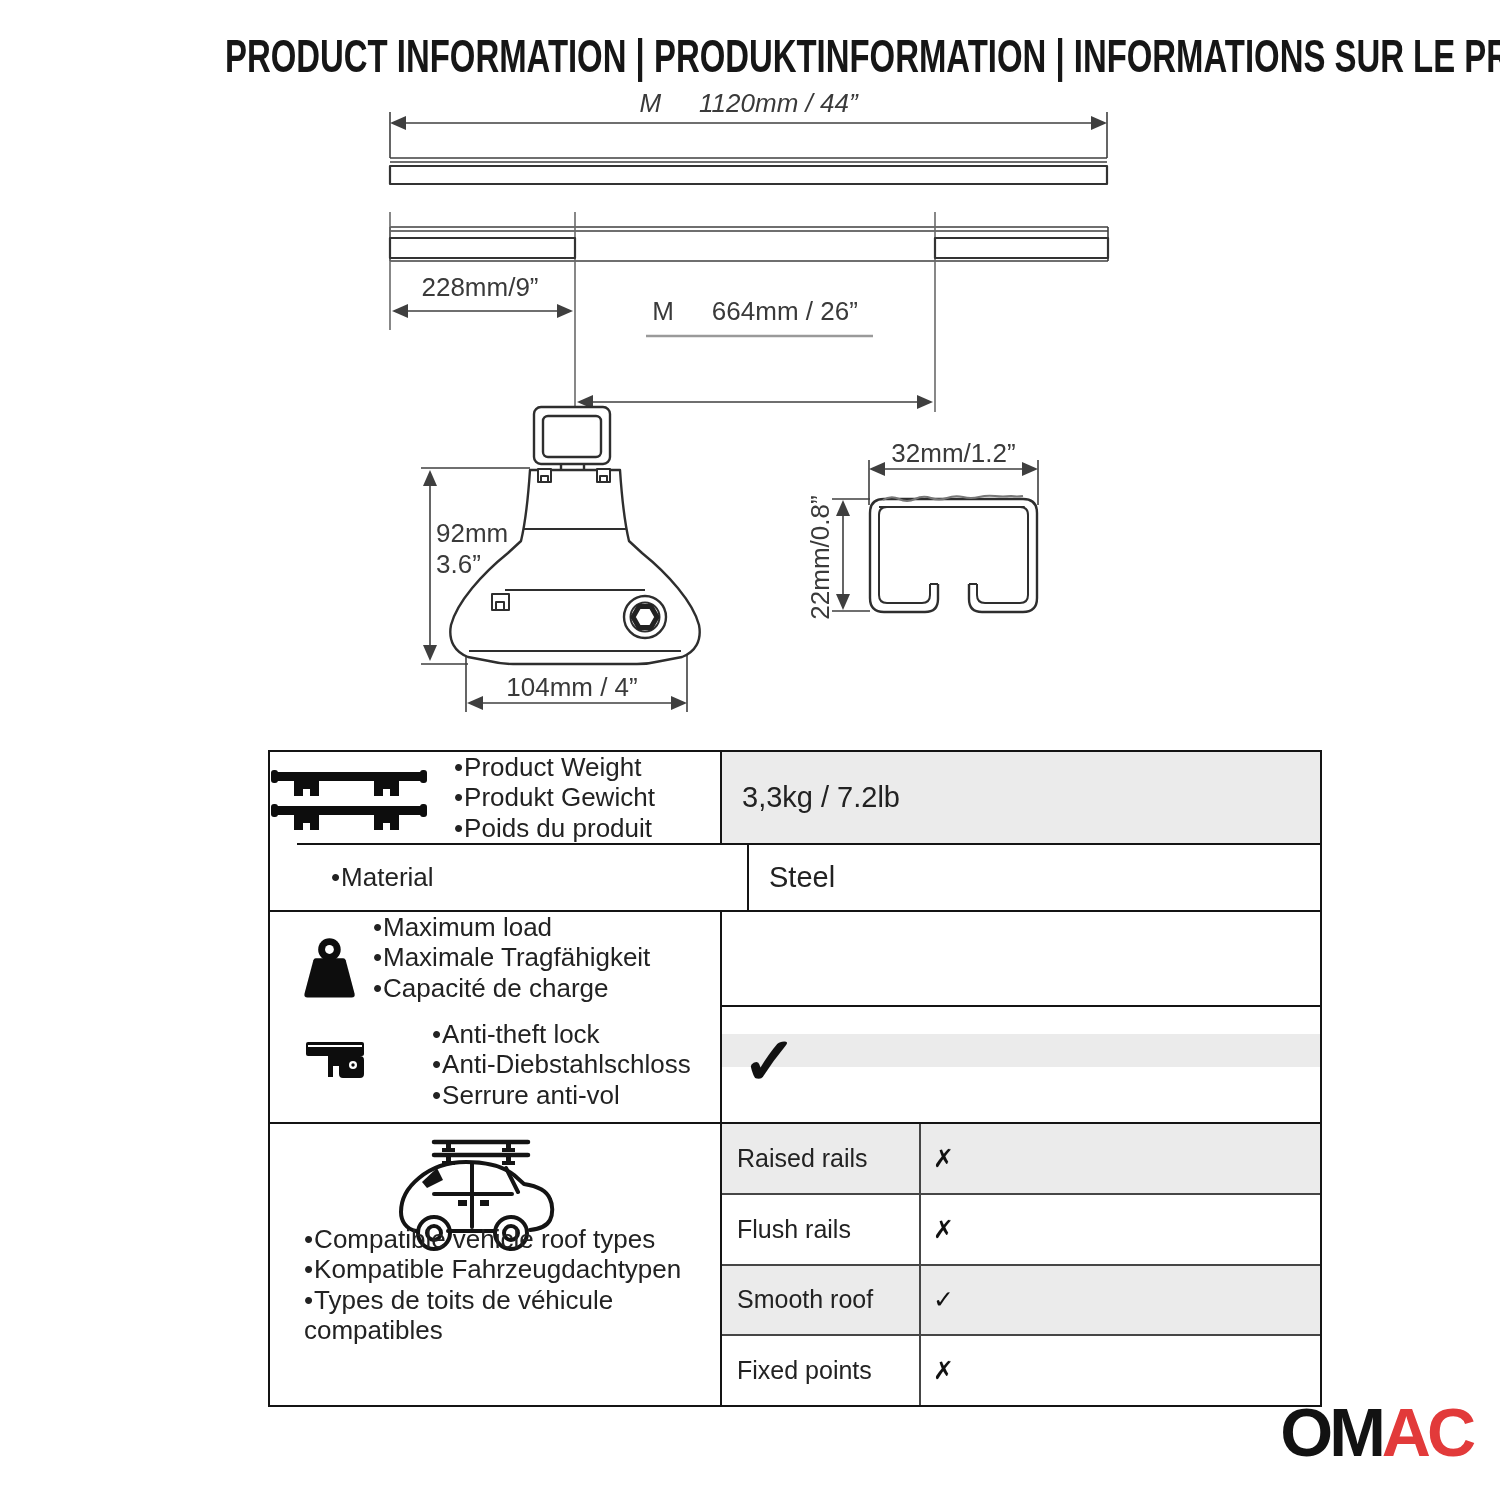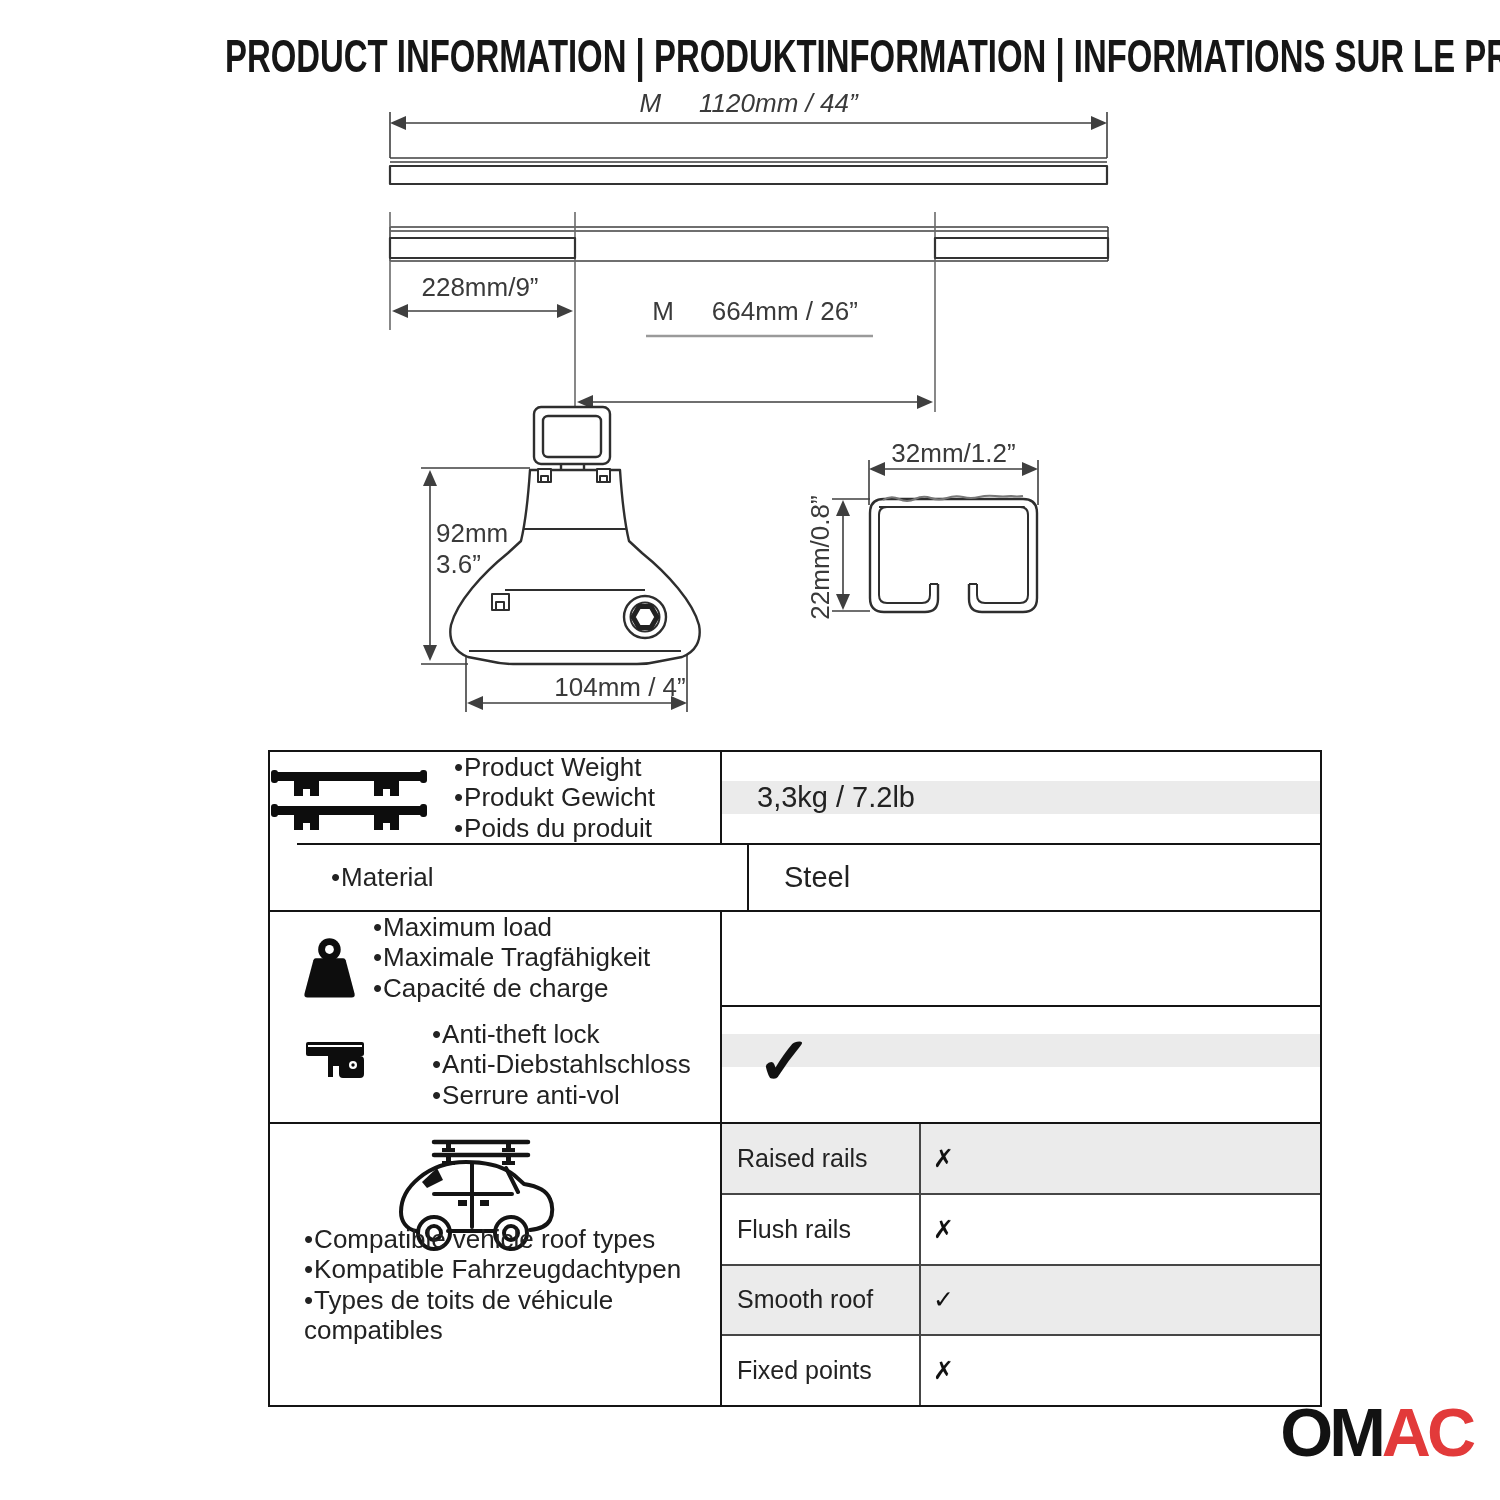--- a/index.html
+++ b/index.html
@@ -14,21 +14,21 @@
   .dim .pfx{margin-right:38px;}
   .dim-rot{transform:rotate(-90deg);transform-origin:50% 50%;}
   svg{position:absolute;left:0;top:0;}
   
   .spec-table{position:absolute;left:268px;top:750px;width:1054px;height:657px;
               border:2px solid #141414;box-sizing:border-box;background:#fff;}
   .trow{display:flex;box-sizing:border-box;border-top:2px solid #141414;}
   .trow:first-child{border-top:none;}
   .tleft{width:452px;box-sizing:border-box;border-right:2px solid #141414;
          display:flex;align-items:center;background:#fff;}
-  .tright{flex:1;display:flex;align-items:center;padding-left:35px;
+  .tright{flex:1;display:flex;align-items:center;padding-left:20px;
           font-size:29px;color:#222;box-sizing:border-box;}
   .gray{background:#ebebeb;}
   .labels{font-size:26px;line-height:1.17;color:#222;}
   .labels div::before{content:"•";margin-right:1px;}
   .bigcheck{font-size:66px;font-weight:700;line-height:1;padding-bottom:8px;color:#111;}
   
   .tleft-roof{display:block;position:relative;}
   .roof-icon-wrap{position:absolute;left:122px;top:10px;}
   .roof-labels{position:absolute;left:34px;top:100px;width:380px;}
   .subtable{flex:1;display:flex;flex-direction:column;padding:0;}
@@ -162,27 +162,27 @@
     <span class="pfx">M</span><span>1120mm / 44”</span>
   </div>
   <div class="dim" style="left:385px;top:272px;width:190px;"><span>228mm/9”</span></div>
   <div class="dim" style="left:575px;top:296px;width:360px;">
     <span class="pfx">M</span><span>664mm / 26”</span>
   </div>
   <div class="dim" style="left:436px;top:518px;text-align:left;">
     <div>92mm</div>
     <div>3.6”</div>
   </div>
-  <div class="dim" style="left:490px;top:672px;width:260px;"><span>104mm / 4”</span></div>
+  <div class="dim" style="left:442px;top:672px;width:260px;"><span>104mm / 4”</span></div>
   <div class="dim" style="left:869px;top:438px;width:169px;"><span>32mm/1.2”</span></div>
   <div class="dim dim-rot" style="left:740px;top:542px;width:160px;"><span>22mm/0.8”</span></div>
 
   <div class="spec-table">
 
-    <div class="trow" style="height:91px;align-items:center;">
+    <div class="trow" style="height:91px;">
       <div class="tleft">
         <svg style="position:static" width="170" height="68" viewBox="0 0 170 68" fill="#0d0d0d" stroke="none">
           <g>
             <rect x="5" y="8" width="148" height="9" rx="2"></rect>
             <rect x="1" y="6" width="7" height="13" rx="3"></rect>
             <rect x="150" y="6" width="7" height="13" rx="3"></rect>
             <path d="M24,17 h25 v15 h-9 v-7 h-7 v7 h-9 z"></path>
             <path d="M104,17 h25 v15 h-9 v-7 h-7 v7 h-9 z"></path>
           </g>
           <g transform="translate(0,34)">

